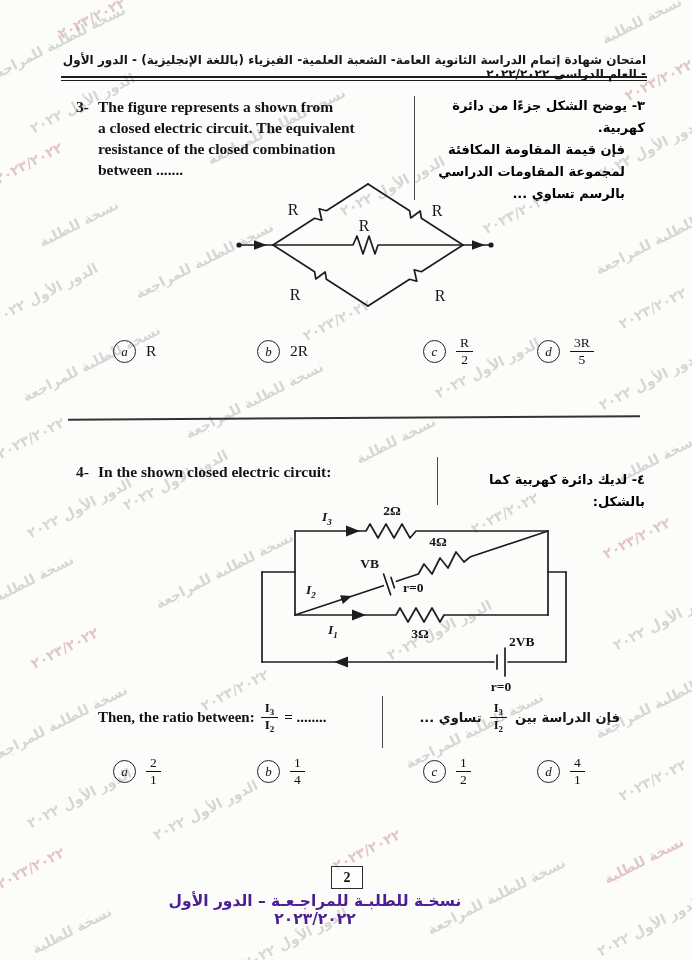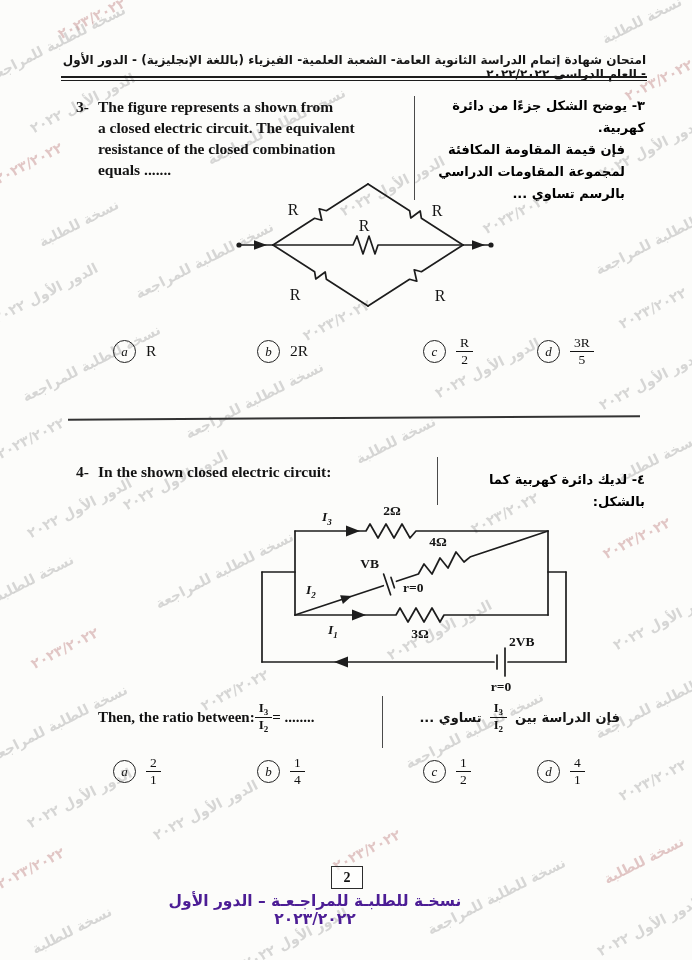--- a/index.html
+++ b/index.html
@@ -56,21 +56,21 @@
   
   #q3-fig{position:absolute;left:233px;top:172px;width:265px;height:150px;}
   #q4-fig{position:absolute;left:248px;top:497px;width:332px;height:205px;}
   
   #mid-rule{
     position:absolute;top:417px;left:68px;width:572px;height:1.6px;
     background:#333;transform:rotate(-0.35deg);
   }
   
   .ratio-en{
-    position:absolute;left:98px;top:701px;display:flex;align-items:center;
+    position:absolute;left:98px;top:701px;display:flex;align-items:center;gap:6px;
     font-family:"Liberation Serif",serif;font-weight:bold;font-size:15px;color:#111;
   }
   .ratio-en .frac .fr-num,.ratio-en .frac .fr-den{font-weight:bold;font-size:13px;}
   .ratio-ar{
     position:absolute;left:382px;top:701px;width:238px;direction:rtl;
     display:flex;align-items:center;gap:8px;
     font-size:13px;font-weight:bold;color:#141414;
   }
   .ratio-ar .frac .fr-num,.ratio-ar .frac .fr-den{font-weight:bold;font-size:12.5px;}
   
@@ -142,21 +142,21 @@
 
   <div id="hdr" dir="rtl">امتحان شهادة إتمام الدراسة الثانوية العامة- الشعبة العلمية- الفيزياء (باللغة الإنجليزية) - الدور الأول - العام الدراسي ٢٠٢٢/٢٠٢٢</div>
   <div id="hdr-rule"></div>
 
   <div class="q-en" style="left:76px;top:96px;width:345px;">
     <span class="qnum">3-</span>
     <div>
       <div>The figure represents a shown from</div>
       <div>a closed electric circuit. The equivalent</div>
       <div>resistance of the closed combination</div>
-      <div>equals .......</div>
+      <div>between .......</div>
     </div>
   </div>
 
   <div class="q-ar" style="right:47px;top:95px;width:225px;" dir="rtl">
     <div>٣- يوضح الشكل جزءًا من دائرة كهربية.</div>
     <div class="ind">فإن قيمة المقاومة المكافئة</div>
     <div class="ind">لمجموعة المقاومات الدراسي</div>
     <div class="ind">بالرسم تساوي ...</div>
   </div>
 

